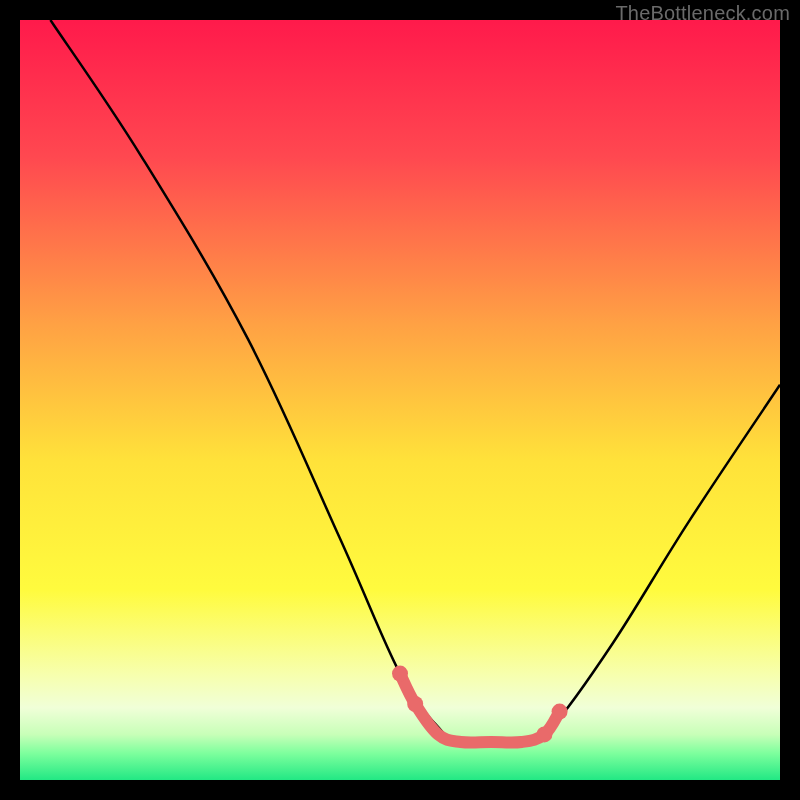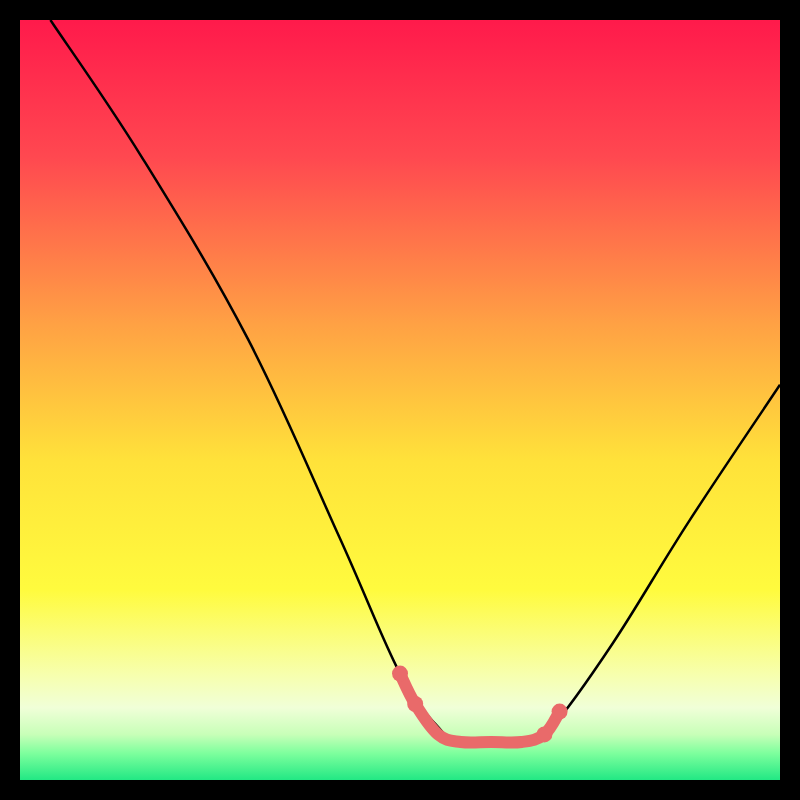--- a/index.html
+++ b/index.html
@@ -44,20 +44,21 @@
     width: 760px;
     height: 760px;
     z-index: 5;
   }
 </style>
 </head>
 <body>
 
 <div class="frame">
 
+  <div class="watermark">TheBottleneck.com</div>
 
   <div class="plot-area">
     <svg class="curve-layer" viewBox="0 0 760 760" preserveAspectRatio="none">
       <defs>
         <linearGradient id="bg-grad" x1="0" y1="0" x2="0" y2="1">
             <stop offset="0%" stop-color="#ff1a4b"></stop>
             <stop offset="18%" stop-color="#ff4850"></stop>
             <stop offset="40%" stop-color="#ffa144"></stop>
             <stop offset="57.99999999999999%" stop-color="#ffe23a"></stop>
             <stop offset="75%" stop-color="#fffb3e"></stop>

